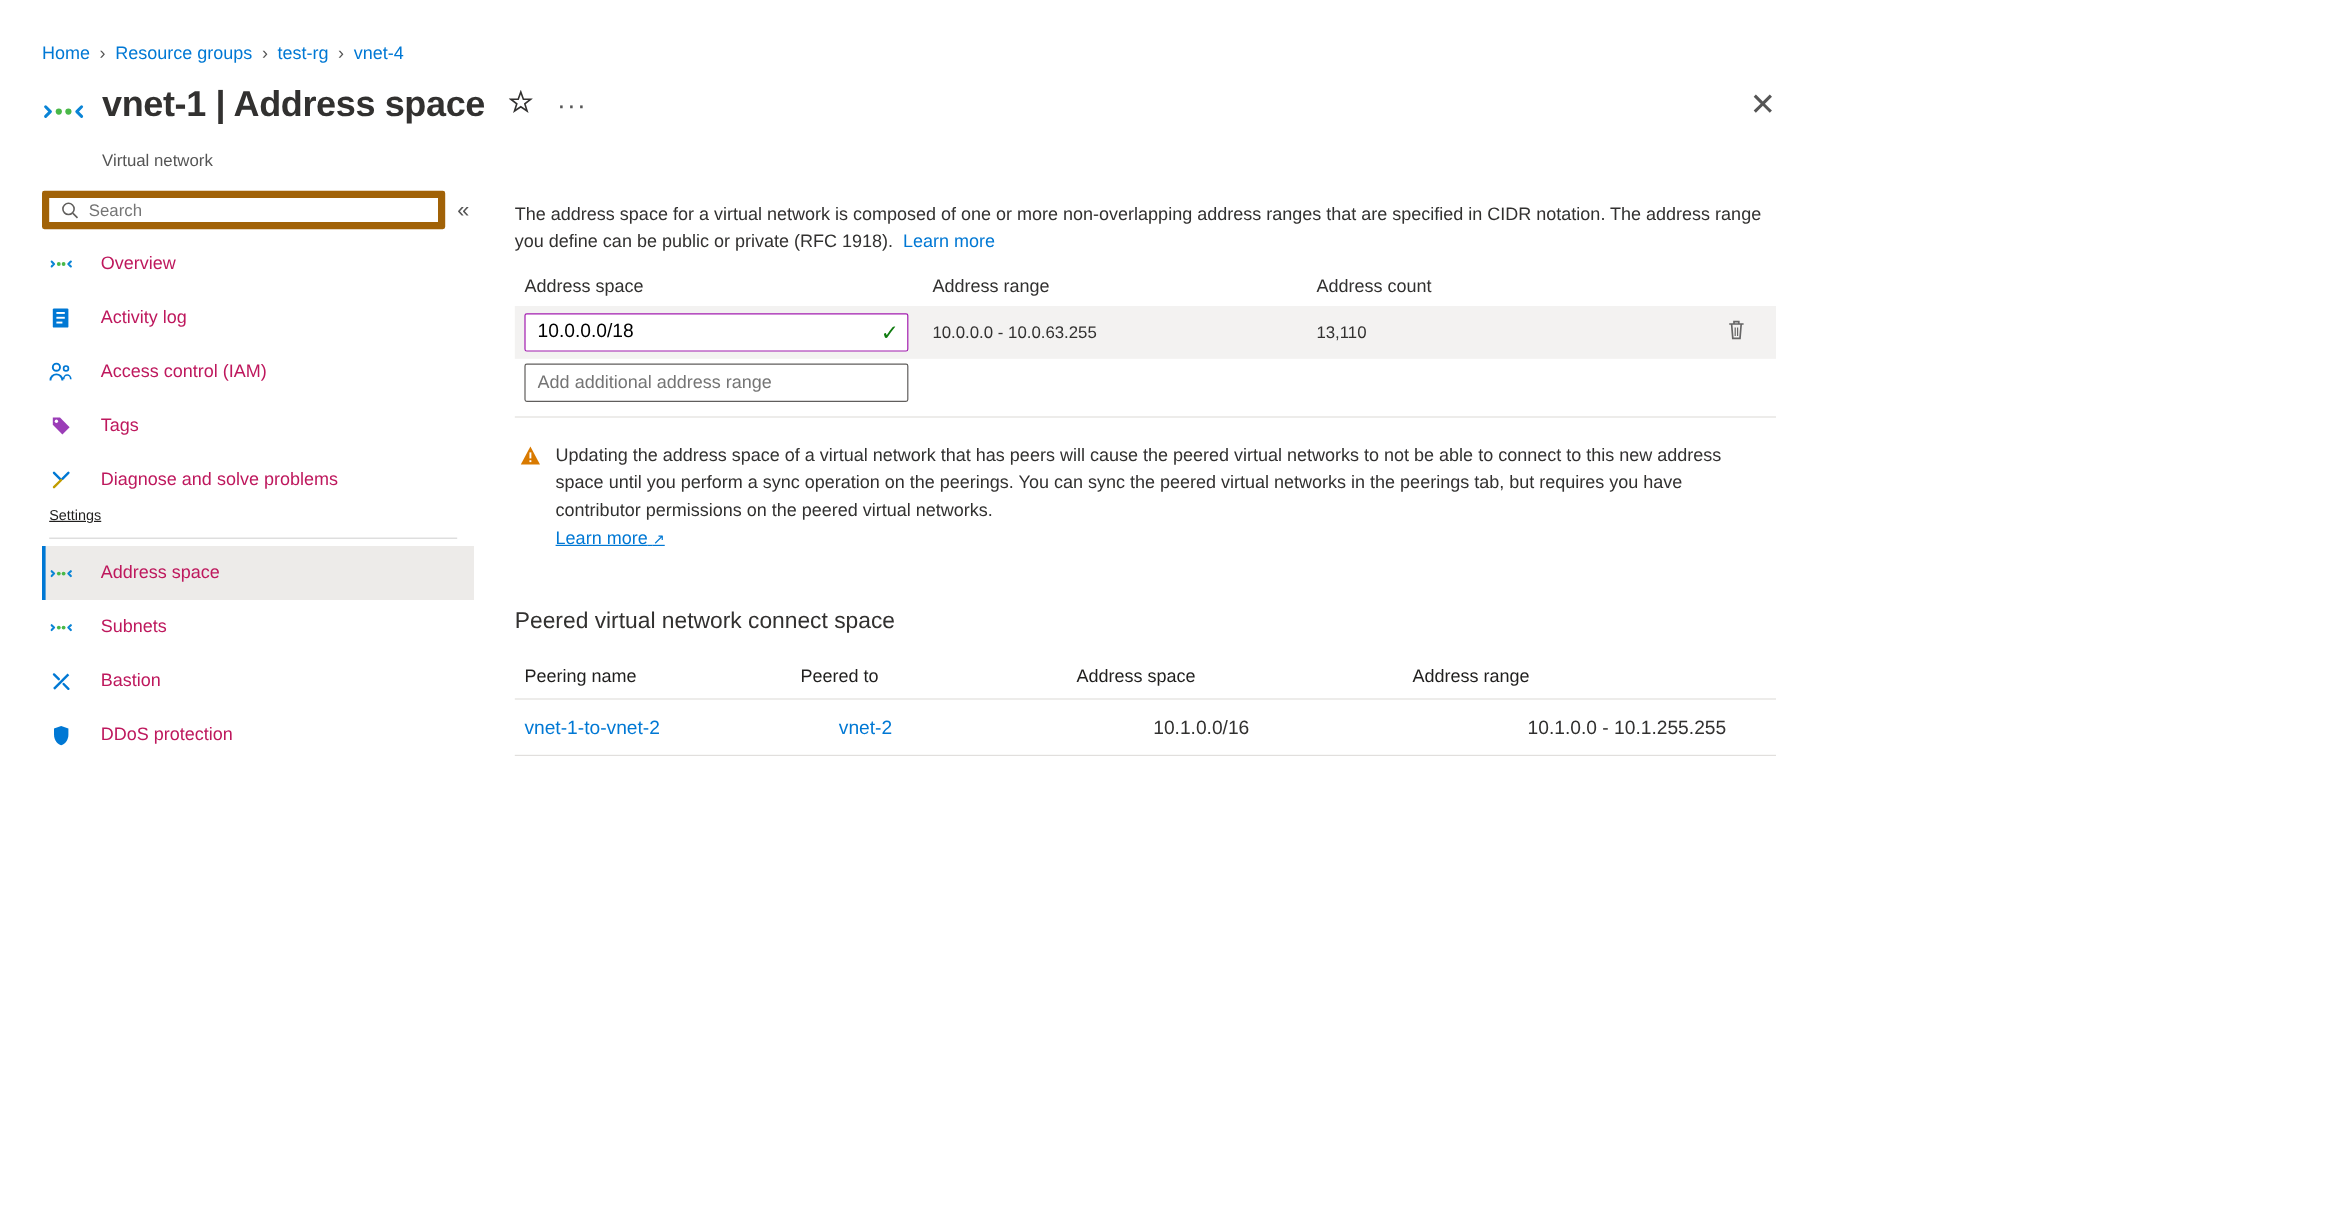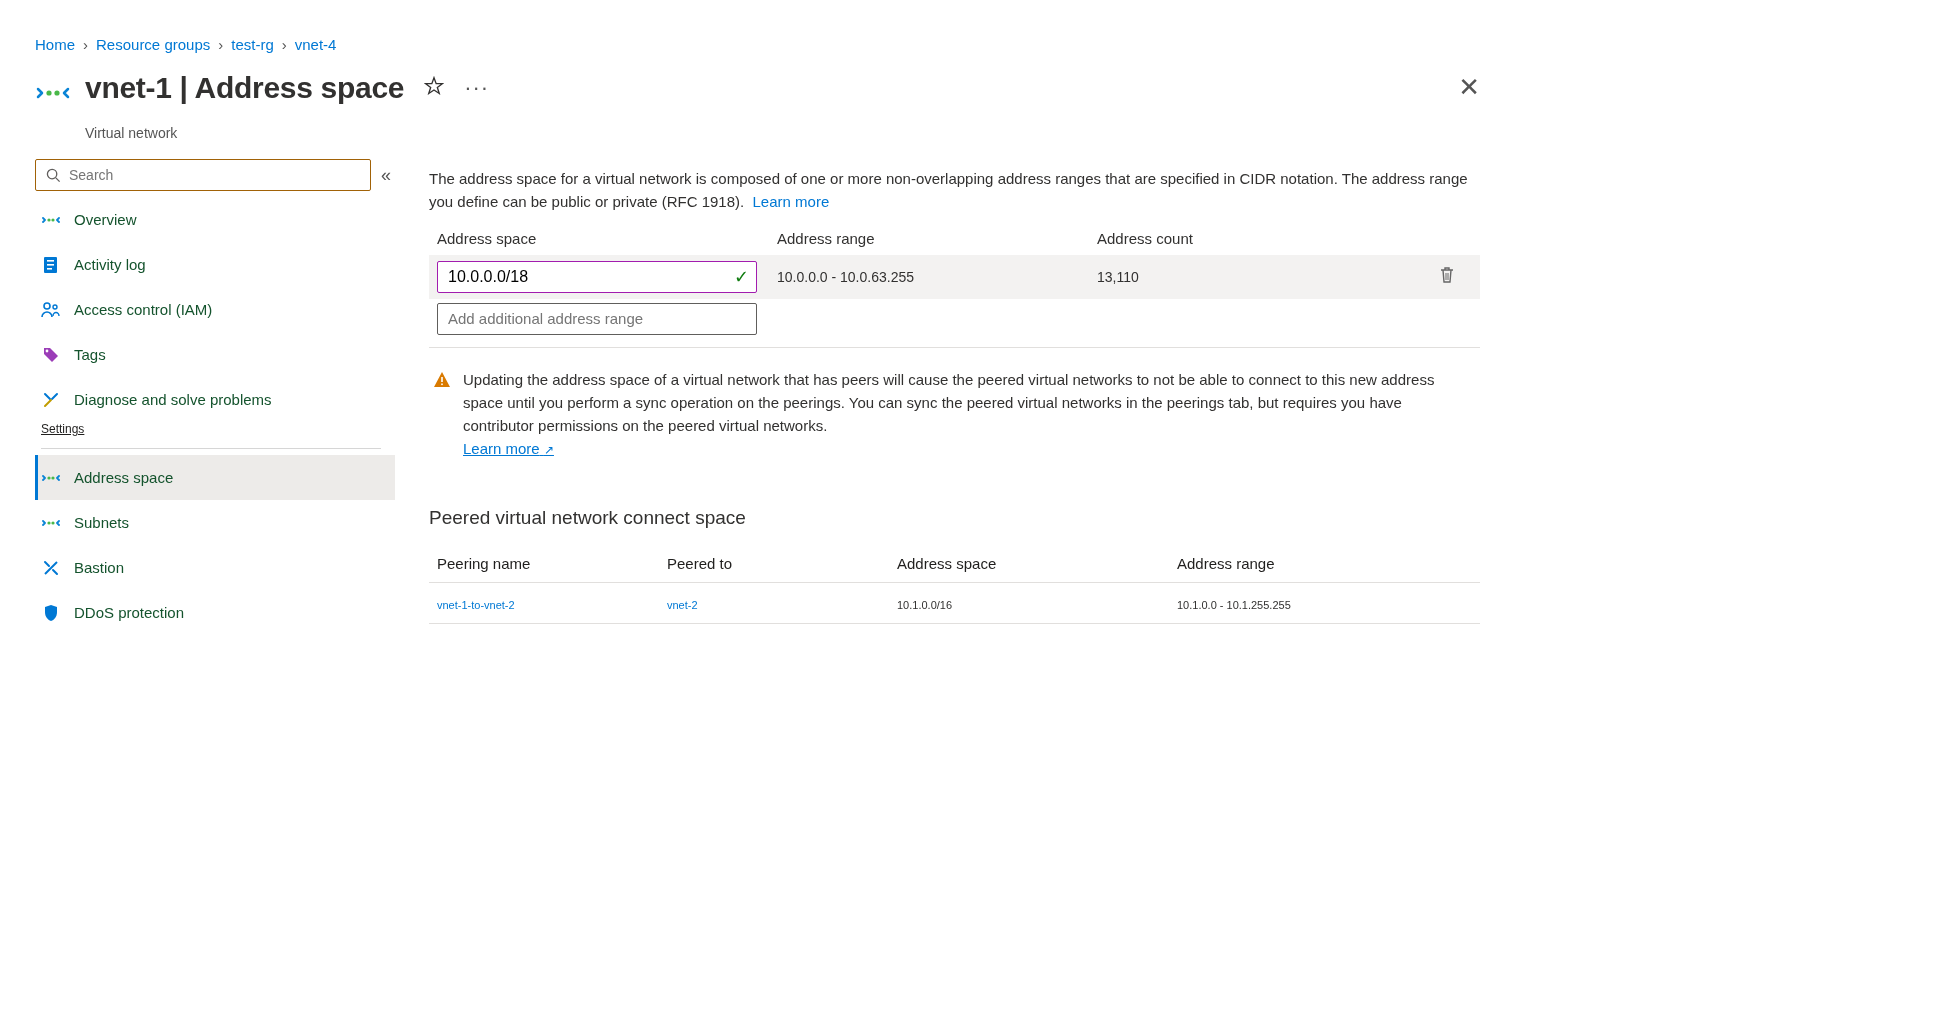--- a/index.html
+++ b/index.html
@@ -20,25 +20,25 @@
   .title-line h1 { font-size:30px; font-weight:600; letter-spacing:-0.3px; }
   .subtitle { font-size:14px; color:#555; margin-top:20px; }
   .star-btn, .more-btn, .close-btn { background:none; border:none; cursor:pointer; color:#555; font-size:20px; }
   .more-btn { font-size:22px; letter-spacing:1px; line-height:6px; height:20px; }
   .close-btn { font-size:26px; color:#555; line-height:20px; margin-top:6px; }
 
   
   .body { display:flex; margin-top:18px; gap:34px; }
   .sidebar { width:360px; flex-shrink:0; }
   .search-row { display:flex; align-items:center; gap:6px; margin-bottom:6px; }
-  .search-box { flex:1; display:flex; align-items:center; gap:8px; border:1px solid #a16207; border-radius:2px; height:32px; padding:0 10px; background:#fff; }
+  .search-box { flex:1; display:flex; align-items:center; gap:8px; border:6px solid #a16207; border-radius:2px; height:32px; padding:0 10px; background:#fff; }
   .search-box input { border:none; outline:none; flex:1; font-size:14px; background:transparent; }
   .collapse-btn { background:none; border:none; cursor:pointer; color:#555; font-size:18px; padding:0 4px; }
 
-  .nav-item { display:flex; align-items:center; gap:13px; height:45px; padding:0 6px; cursor:pointer; font-size:15px; color:#14532d; }
+  .nav-item { display:flex; align-items:center; gap:23px; height:45px; padding:0 6px; cursor:pointer; font-size:15px; color:#be185d; }
   .nav-item.selected { background:#edebe9; position:relative; }
   .nav-item.selected::before { content:""; position:absolute; left:0; top:0; bottom:0; width:3px; background:#0078d4; }
   .nav-item .ico { width:20px; height:20px; display:flex; align-items:center; justify-content:center; }
   .section-label { font-size:12px; color:#201f1e; margin-bottom:12px; padding:0 6px;text-decoration:underline; }
   hr.nav-hr { border:none; border-top:1px solid #d6d6d6; margin:4px 0 6px 6px; width:340px; }
 
   
   .main { flex:1; min-width:0; }
   .desc { font-size:15px; line-height:1.55; margin: 8px 0 10px; }
   .desc a { color:#0078d4; text-decoration:none; }
@@ -55,21 +55,21 @@
 
   
   .warn { display:flex; gap:12px; margin:20px 4px 0; font-size:15px; line-height:1.55; }
   .warn .tri { color:#D83B01; flex-shrink:0; margin-top:3px; }
   .warn a { color:#0078d4; text-decoration:underline; }
   .warn .ext { font-size:12px; }
 
   
   .peered h2 { font-size:19px; font-weight:400; margin:46px 0 20px; }
   .p-head { display:grid; grid-template-columns: 230px 230px 280px 1fr; padding:6px 8px 10px; font-size:15px; color:#201f1e; border-bottom:1px solid #e1dfdd; }
-  .p-row { display:grid; grid-template-columns: 230px 230px 280px 1fr; padding:16px 8px 12px; font-size:11px; border-bottom:1px solid #e1dfdd; }
+  .p-row { display:grid; grid-template-columns: 230px 230px 280px 1fr; padding:16px 8px 12px; font-size:16px; border-bottom:1px solid #e1dfdd;gap:32px; }
   .p-row a { color:#0078d4; text-decoration:none; }
 </style>
 </head>
 <body>
 
 <div class="page">
 
   <nav class="breadcrumb">
     <a>Home</a>
     <span class="sep">›</span>

